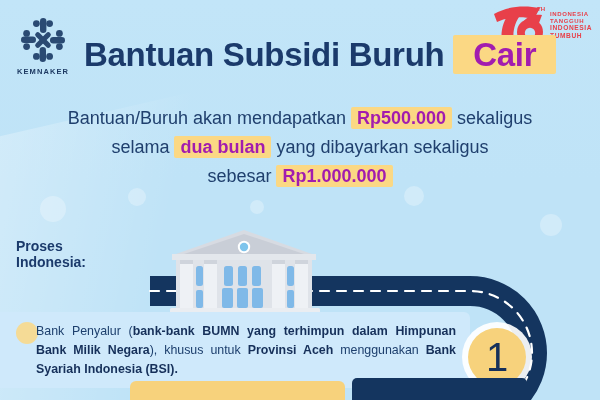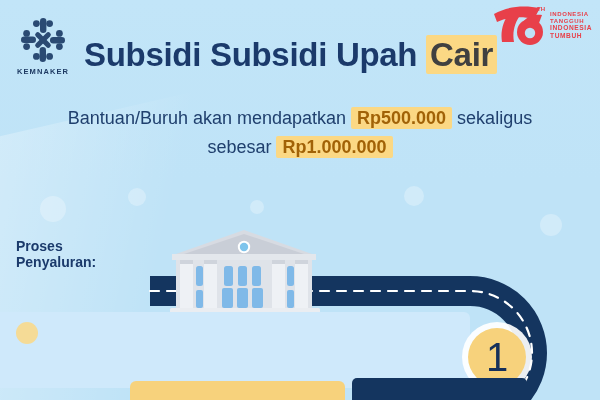--- a/index.html
+++ b/index.html
@@ -39,29 +39,29 @@
   .l76-txt .b{color:#e8404a;font-weight:800;font-size:6.6px;}
   .l76-th{position:absolute;left:47px;top:4px;font-size:6px;color:#e8404a;font-weight:700;}
 
   
   .title{
     position:absolute;left:84px;top:36px;width:470px;
     font-size:33px;font-weight:800;color:#1b3a6b;letter-spacing:-.3px;
     white-space:nowrap;
   }
   .hl-title{
-    background:#fbd884;padding:1px 4px;border-radius:2px;color:#404040;
+    background:#fbd884;padding:1px 20px;border-radius:2px;color:#a21caf;
   }
 
   
   .subtext{
     position:absolute;left:14px;top:104px;width:572px;text-align:center;
     font-size:18px;color:#20406e;line-height:1.62;
   }
-  .hl{background:#fbd884;padding:1px 6px;border-radius:2px;font-weight:700;color:#a16207;text-align:center;}
+  .hl{background:#fbd884;padding:1px 6px;border-radius:2px;font-weight:700;color:#a21caf;text-align:center;}
   .bd{font-weight:700;color:#15294a;}
 
   
   .proses{
     position:absolute;left:16px;top:238px;
     font-size:14px;font-weight:800;color:#1b3a6b;line-height:1.16;
   }
 
   
   .road{position:absolute;left:0;top:0;width:600px;height:400px;}
@@ -167,24 +167,25 @@
     </svg>
     <div class="l76-th">TH</div>
     <div class="l76-txt">
       <div>INDONESIA</div>
       <div>TANGGUH</div>
       <div class="b">INDONESIA</div>
       <div class="b">TUMBUH</div>
     </div>
   </div>
 
-  <div class="title"><span>Subsidi Subsidi Upah </span><span class="hl-title">Cair</span></div>
+  <div class="title"><span>Bantuan Subsidi Buruh </span><span class="hl-title">Cair</span></div>
 
   <div class="subtext">
     <div><span>Bantuan/Buruh akan mendapatkan </span><span class="hl">Rp500.000</span><span> sekaligus</span></div>
+    <div><span>selama </span><span class="hl">dua bulan</span><span> yang dibayarkan sekaligus</span></div>
     <div><span>sebesar </span><span class="hl">Rp1.000.000</span></div>
   </div>
 
   <svg class="road" viewBox="0 0 600 400">
     <path d="M150 291 H470 A62 62 0 0 1 470 415 H150" fill="none" stroke="#14355f" stroke-width="30"></path>
     <path d="M150 291 H470 A62 62 0 0 1 470 415 H150" fill="none" stroke="#ffffff" stroke-width="2.2" stroke-dasharray="9 8" stroke-linecap="round"></path>
   </svg>
 
   <div class="bank">
     <svg width="165" height="92" viewBox="0 0 165 92" aria-hidden="true">
@@ -219,24 +220,25 @@
       <rect x="75" y="60" width="11" height="20" rx="2" fill="#7fb9e8"></rect>
       <rect x="90" y="60" width="11" height="20" rx="2" fill="#7fb9e8"></rect>
       <rect x="125" y="62" width="7" height="18" rx="2" fill="#7fb9e8"></rect>
 
       <rect x="8" y="80" width="150" height="7" rx="1.5" fill="#eaedf1"></rect>
     </svg>
   </div>
 
   <div class="panel"></div>
   <div class="panel-dot"></div>
+  <div class="panel-text"><span>Bank Penyalur (</span><span class="bd">bank-bank BUMN yang terhimpun dalam Himpunan Bank Milik Negara</span><span>), khusus untuk </span><span class="bd">Provinsi Aceh</span><span> menggunakan </span><span class="bd">Bank Syariah Indonesia (BSI).</span></div>
 
   <div class="proses">
     <div>Proses</div>
-    <div>Penyaluran:</div>
+    <div>Indonesia:</div>
   </div>
 
   <div class="badge-wrap">
     <div class="badge-halo"></div>
     <div class="badge">
       <span>1</span>
     </div>
   </div>
 
   <div class="bar-yellow"></div>

